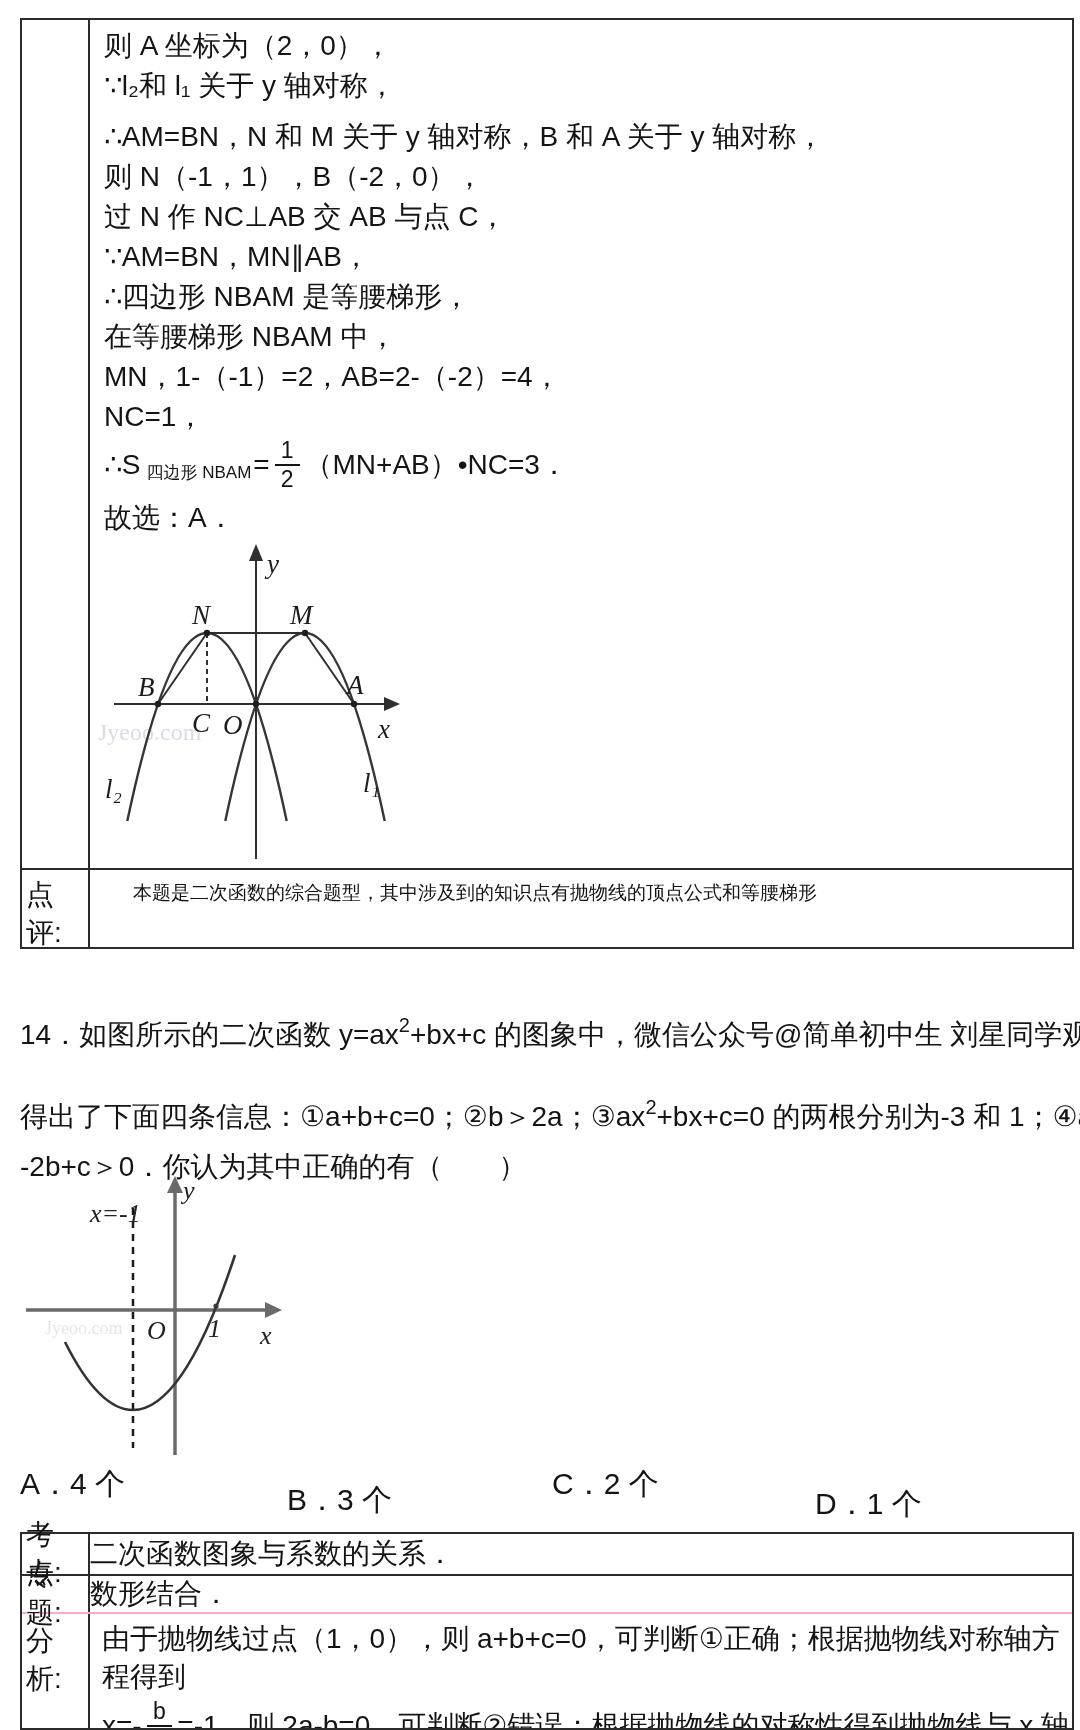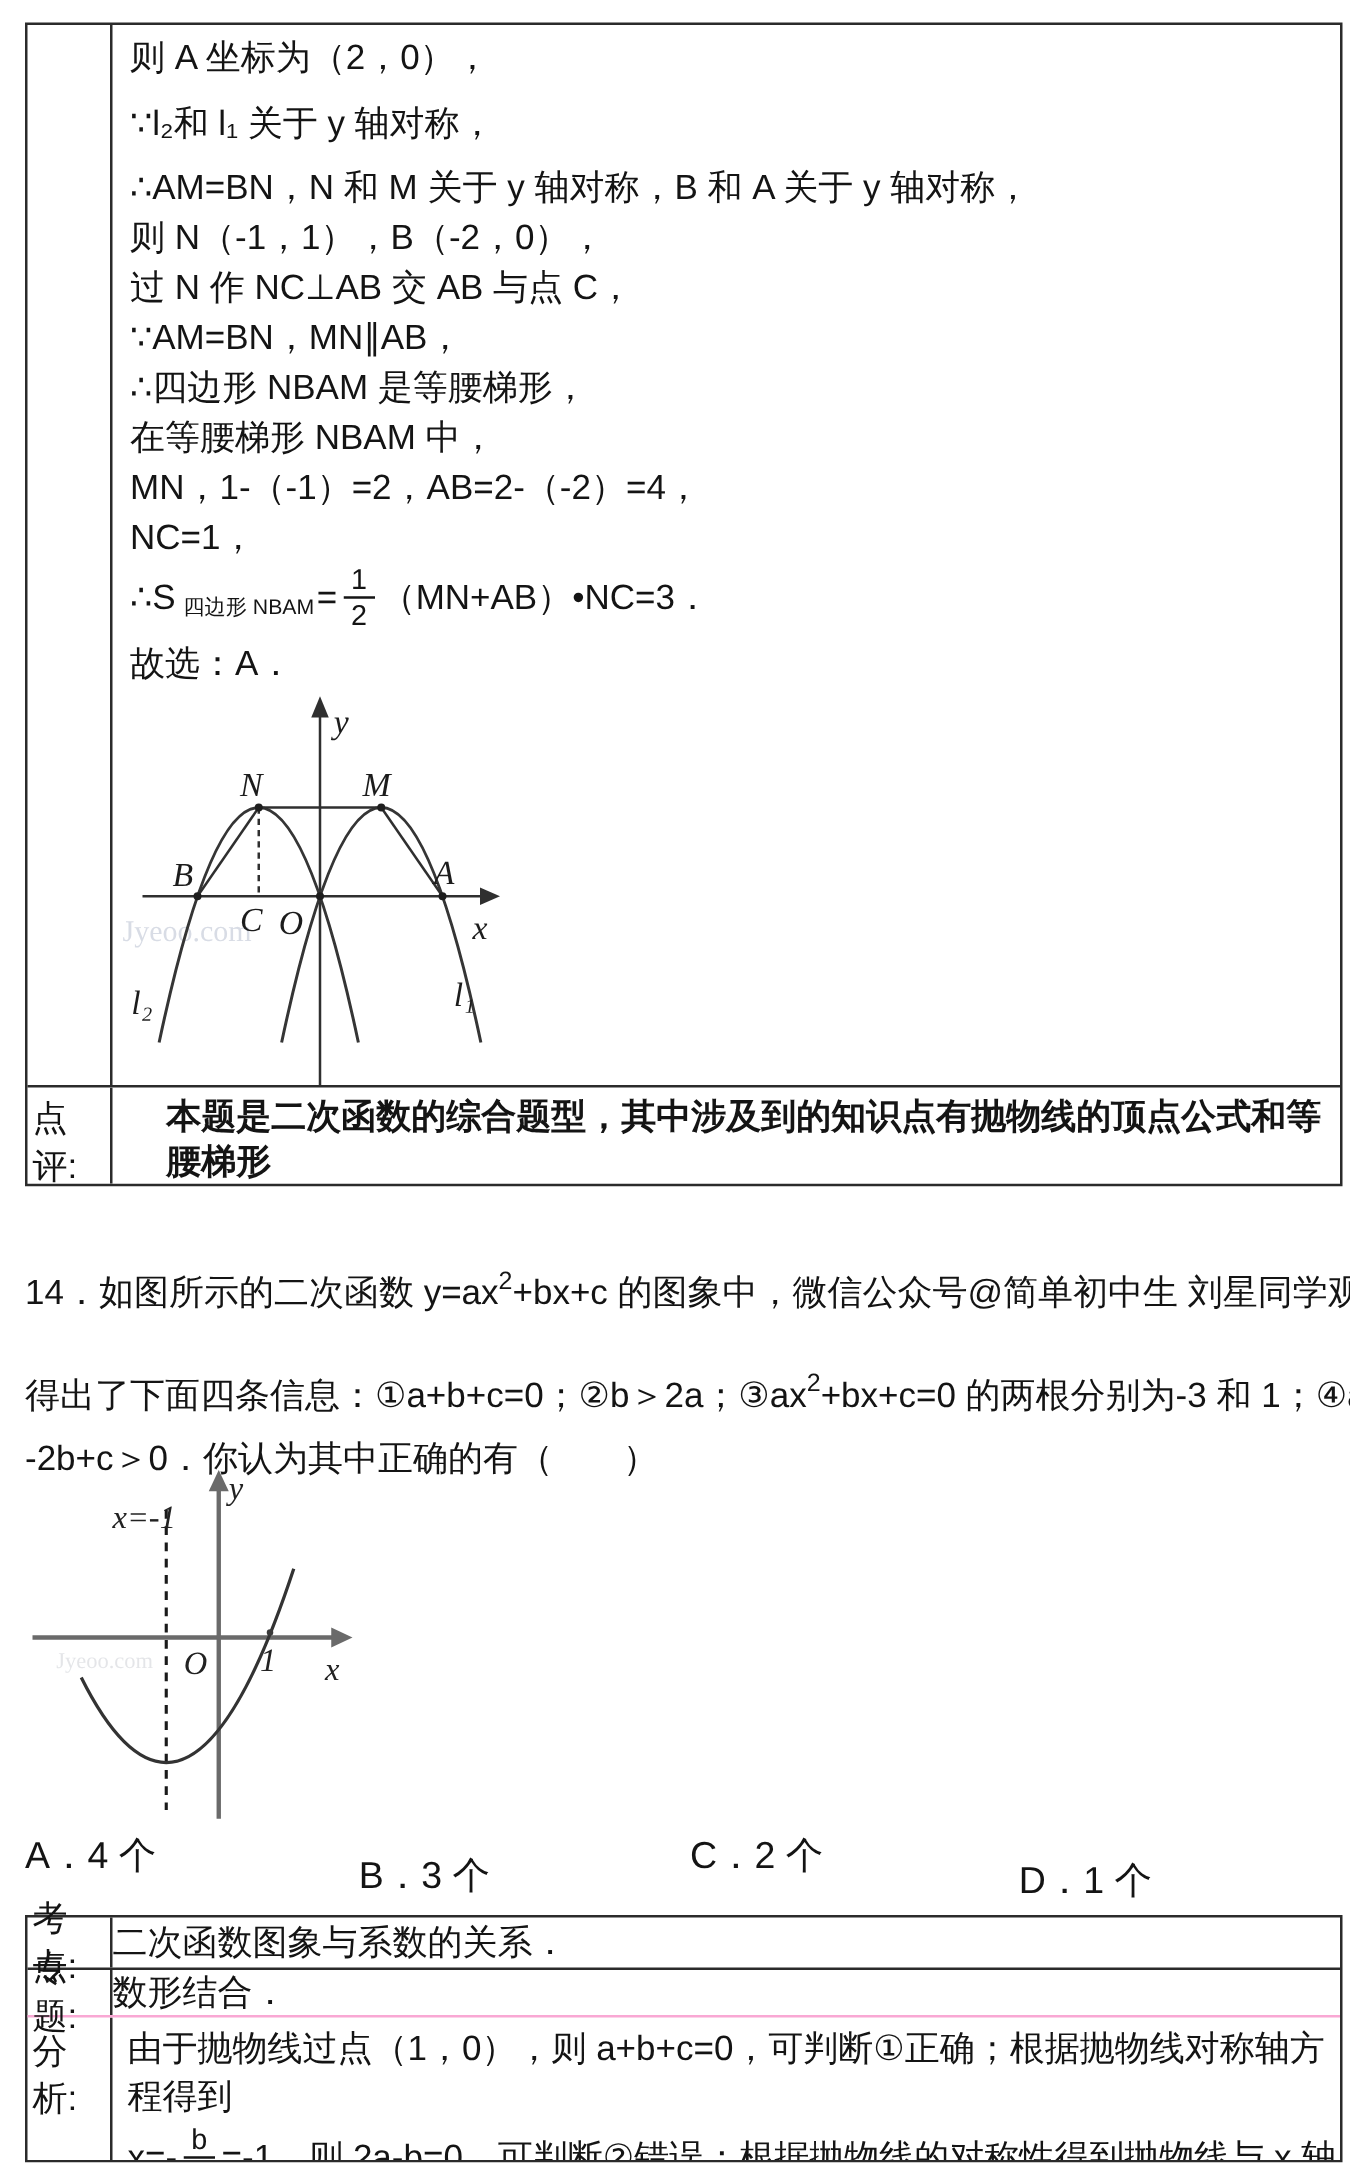--- a/index.html
+++ b/index.html
@@ -12,29 +12,29 @@
 
   
   .t1{left:20px;top:18px;width:1054px;height:931px;border:2px solid #2b2b2b;
       display:flex;flex-direction:column;box-sizing:border-box;background:#fff;}
   .t1-row1{display:flex;height:848px;overflow:hidden;}
   .t1-row2{display:flex;border-top:2px solid #2b2b2b;flex:1;overflow:hidden;gap:31px;}
   .t1-label{width:68px;border-right:2px solid #2b2b2b;flex-shrink:0;
             font-size:28px;padding:6px 2px 0 4px;box-sizing:border-box;}
   .t1-content{flex:1;padding:6px 12px 0 14px;font-size:28px;line-height:40px;overflow:hidden;}
   .sline{white-space:nowrap;}
-  .sline.gap1{margin-bottom:13px;}
+  .sline.gap1{}
   .sline.gap2{margin-bottom:11px;}
   .formula{display:flex;align-items:center;height:56px;font-size:28px;white-space:nowrap;}
   .s-sub{font-size:17px;position:relative;top:8px;margin:0 2px 0 6px;}
   .frac{display:inline-flex;flex-direction:column;align-items:center;margin:0 5px;line-height:1;}
   .frac .fr-num{font-size:23px;padding:0 6px 2px 6px;border-bottom:2px solid #141414;}
   .frac .fr-den{font-size:23px;padding-top:2px;}
   .answer-line{margin:5px 0 2px 0;}
-  .comment-text{flex:1;padding:5px 10px 0 12px;font-size:28px;line-height:36px;font-weight:bold;}
+  .comment-text{flex:1;padding:5px 10px 0 12px;font-size:19px;line-height:36px;}
 
   
   .fig1-svg{display:block;margin:0 0 0 -12px;}
   .fig-label{font-family:"Liberation Serif","DejaVu Serif",serif;font-style:italic;font-size:27px;fill:#1c1c1c;}
   .fig-label-sm{font-family:"Liberation Serif","DejaVu Serif",serif;font-style:italic;font-size:26px;fill:#222;}
   .watermark{font-size:24px;fill:#ccd1dd;opacity:.75;font-family:"Liberation Serif","DejaVu Serif",serif;}
   .watermark2{font-size:18px;fill:#d9dbdf;opacity:.7;font-family:"Liberation Serif","DejaVu Serif",serif;}
 
   
   .qline{left:20px;width:1050px;font-size:28px;line-height:38px;white-space:nowrap;}

